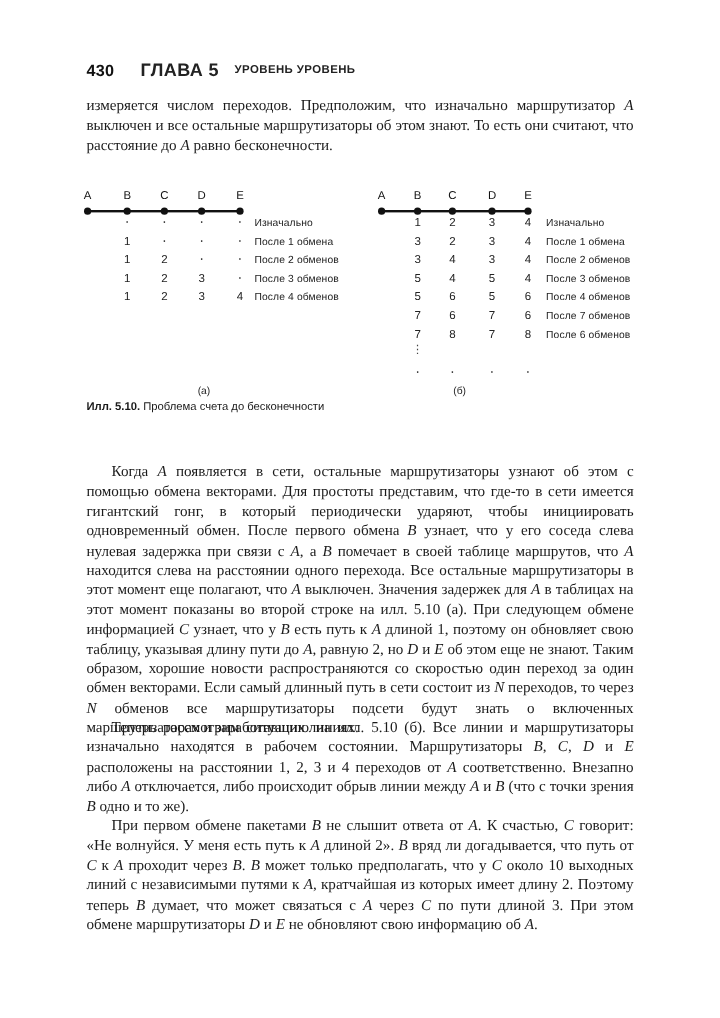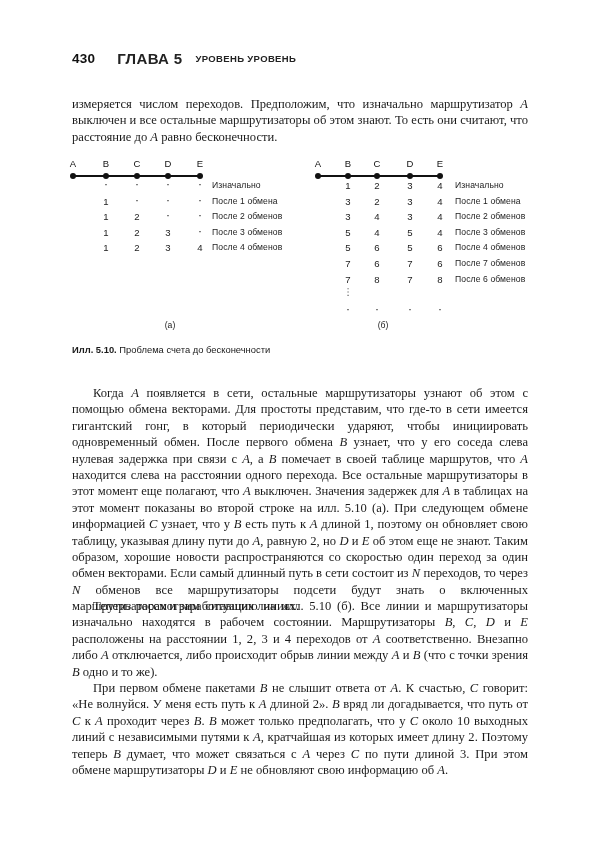--- a/index.html
+++ b/index.html
@@ -53,21 +53,21 @@
     width: 456px;
     font-size: 12.6px;
     line-height: 16.4px;
     text-align: justify;
     text-justify: inter-word;
     color: #1b1b1b;
   }
   .para.indent { text-indent: 21px; }
   .para i { font-family: "Liberation Serif", serif; font-style: italic; }
 
-  #para-intro { top: 96px; }
+  #para-intro { top: 80px; }
   #para-1 { top: 385px; }
   #para-2 { top: 598px; }
   #para-3 { top: 680px; }
 
   
   .figure {
     position: absolute;
     left: 0;
     top: 0;
     width: 600px;
@@ -145,21 +145,21 @@
     font-size: 8.6px;
     color: #222;
     transform: translateX(-50%);
   }
   #caption-a { left: 170px; top: 320px; }
   #caption-b { left: 383px; top: 320px; }
 
   .fig-caption {
     position: absolute;
     left: 72px;
-    top: 344px;
+    top: 333px;
     font-family: "Liberation Sans", sans-serif;
     font-size: 9.4px;
     color: #1a1a1a;
     white-space: nowrap;
   }
   .fig-caption .fc-label {
     font-weight: bold;
   }
 </style>
 </head>

